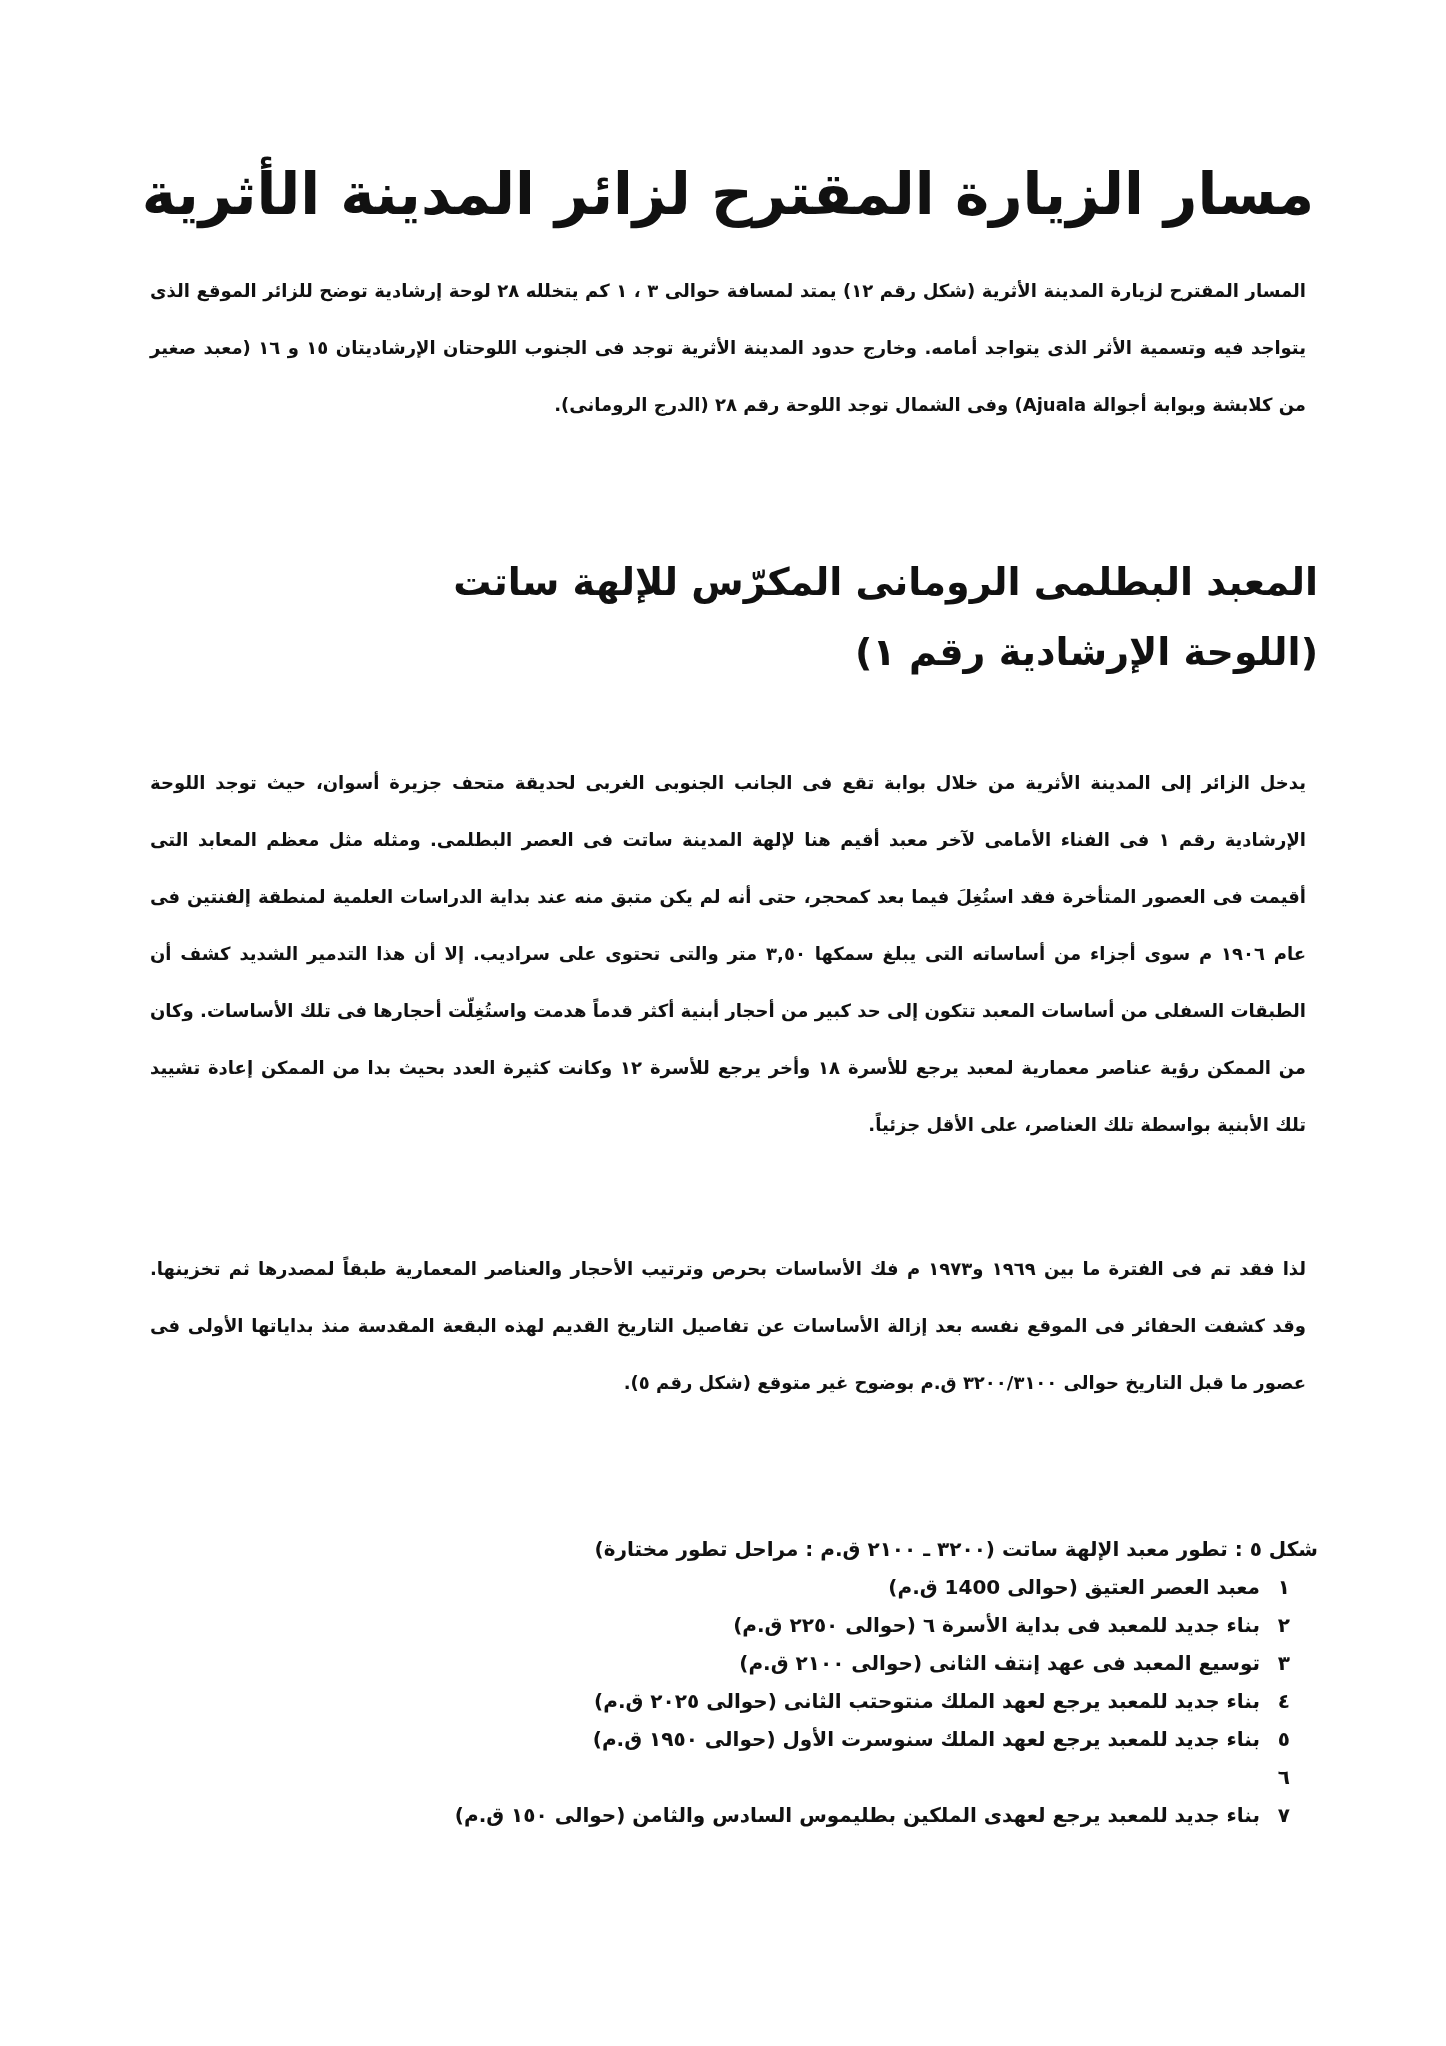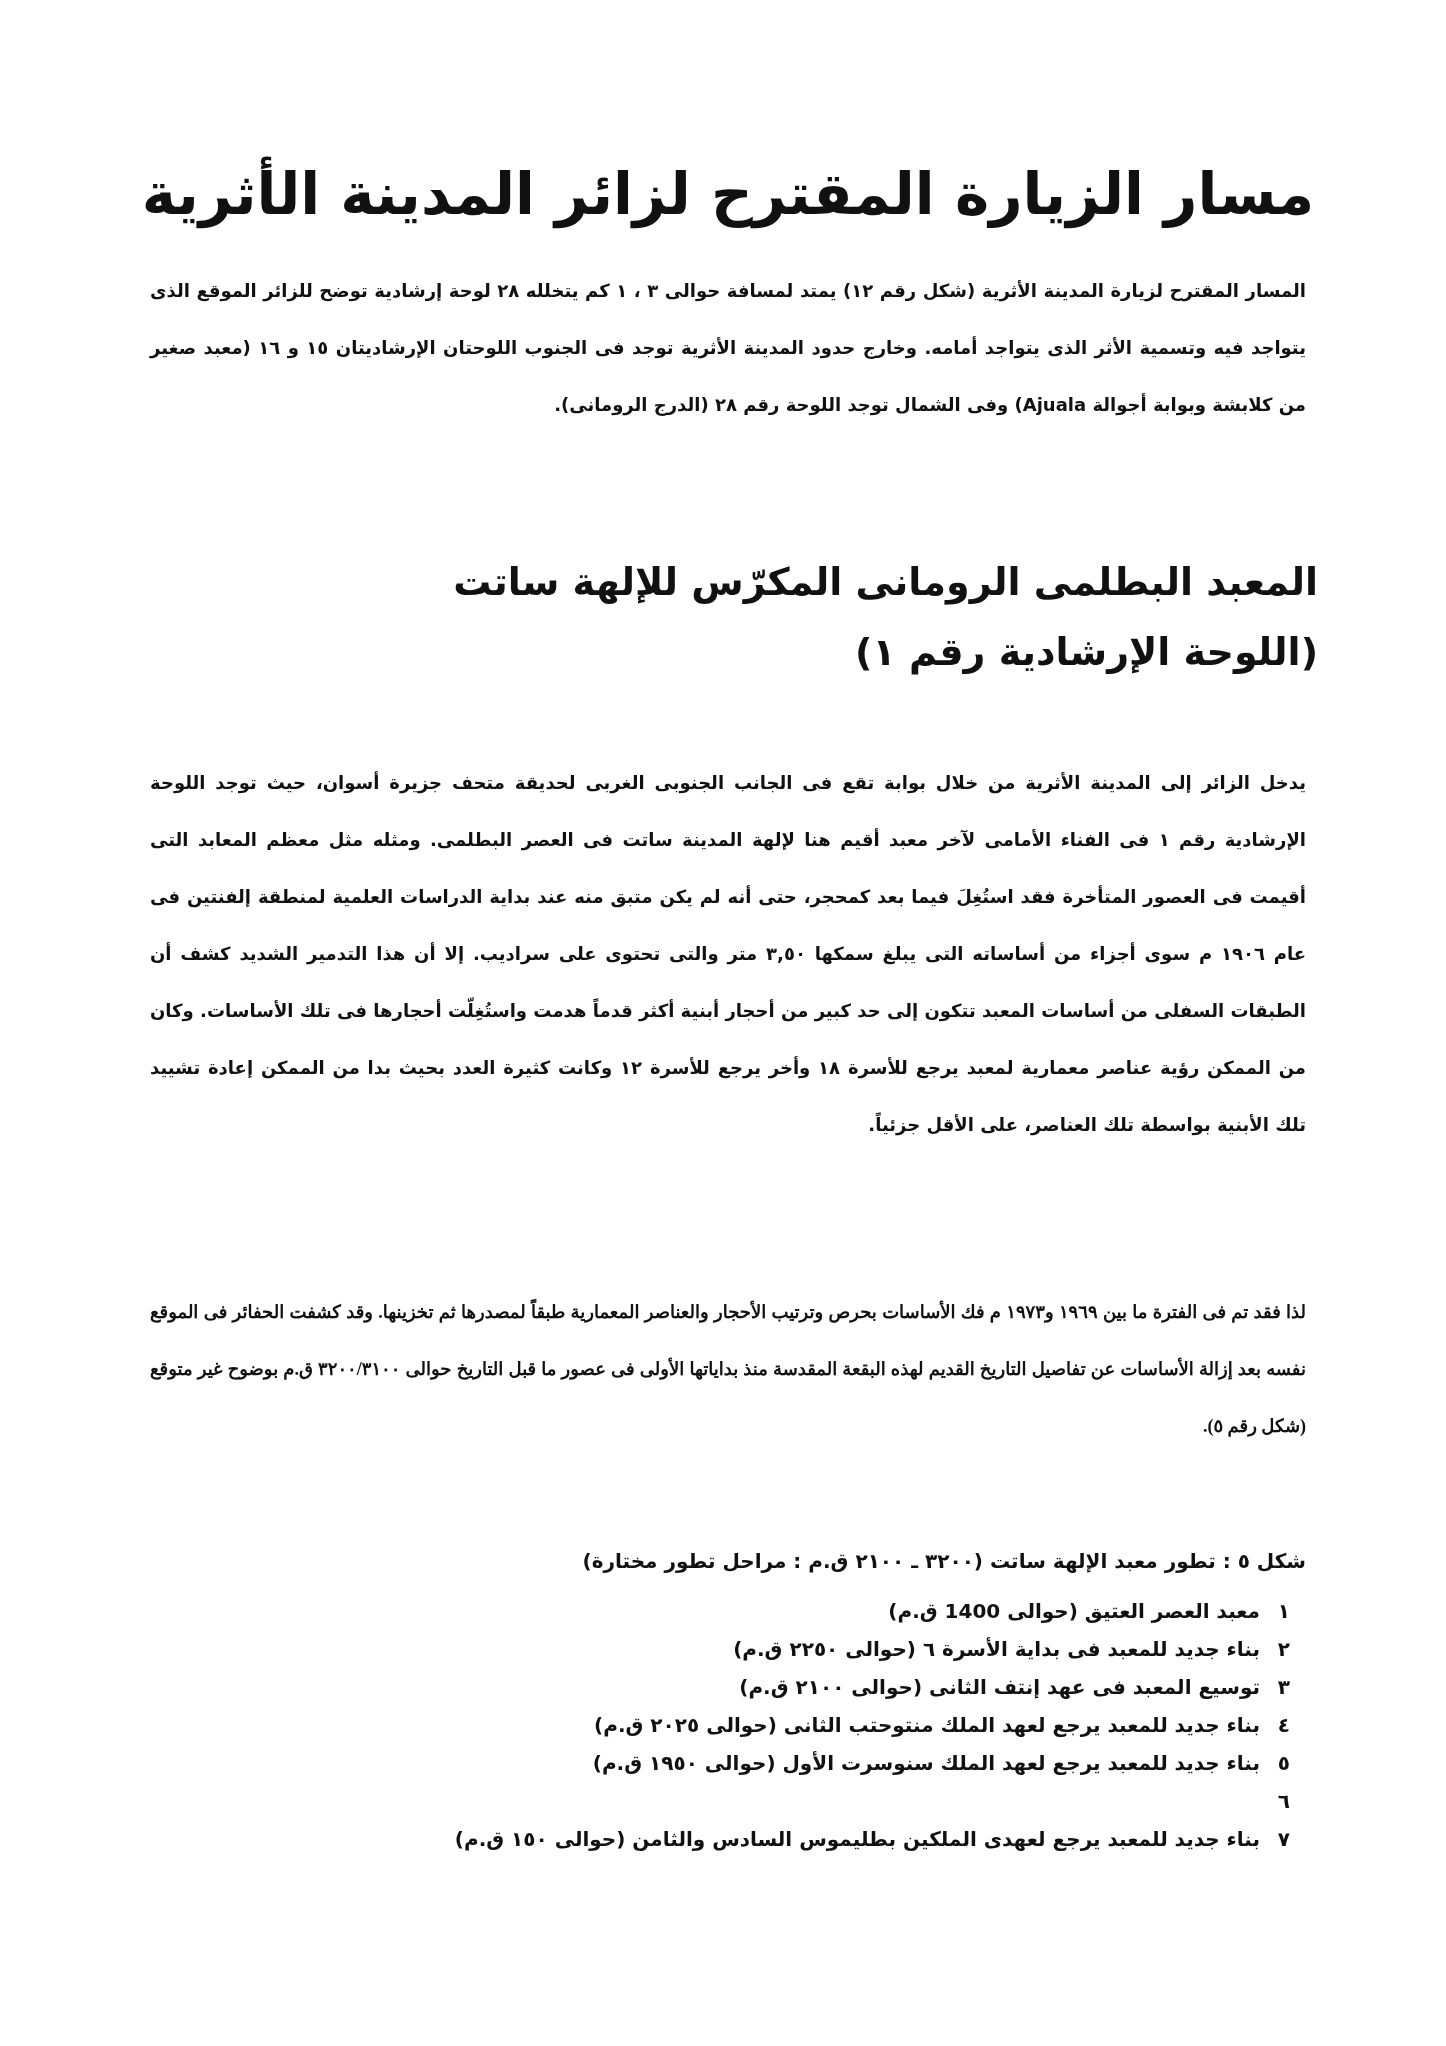--- a/index.html
+++ b/index.html
@@ -49,31 +49,31 @@
     .section-title {
       position: absolute;
       right: 0;
       margin: 0;
       font-size: 38px;
       font-weight: bold;
     }
     .st1 { top: 560px; }
     .st2 { top: 630px; }
     .p2 { top: 742px; }
-    .p3 { top: 1272px; font-family: Liberation Serif, serif; }
+    .p3 { top: 1228px; }
     .figure-caption {
       position: absolute;
       top: 1530px;
       right: 0;
       font-size: 20px;
       font-weight: bold;
       line-height: 38px;
     }
     .caption-title {
-      margin: 12px;
+      margin: 0;
     }
     .caption-list {
       list-style: none;
       margin: 0;
       padding: 0 28px 0 0;
     }
     .caption-list li {
       display: flex;
       gap: 14px;
     }

